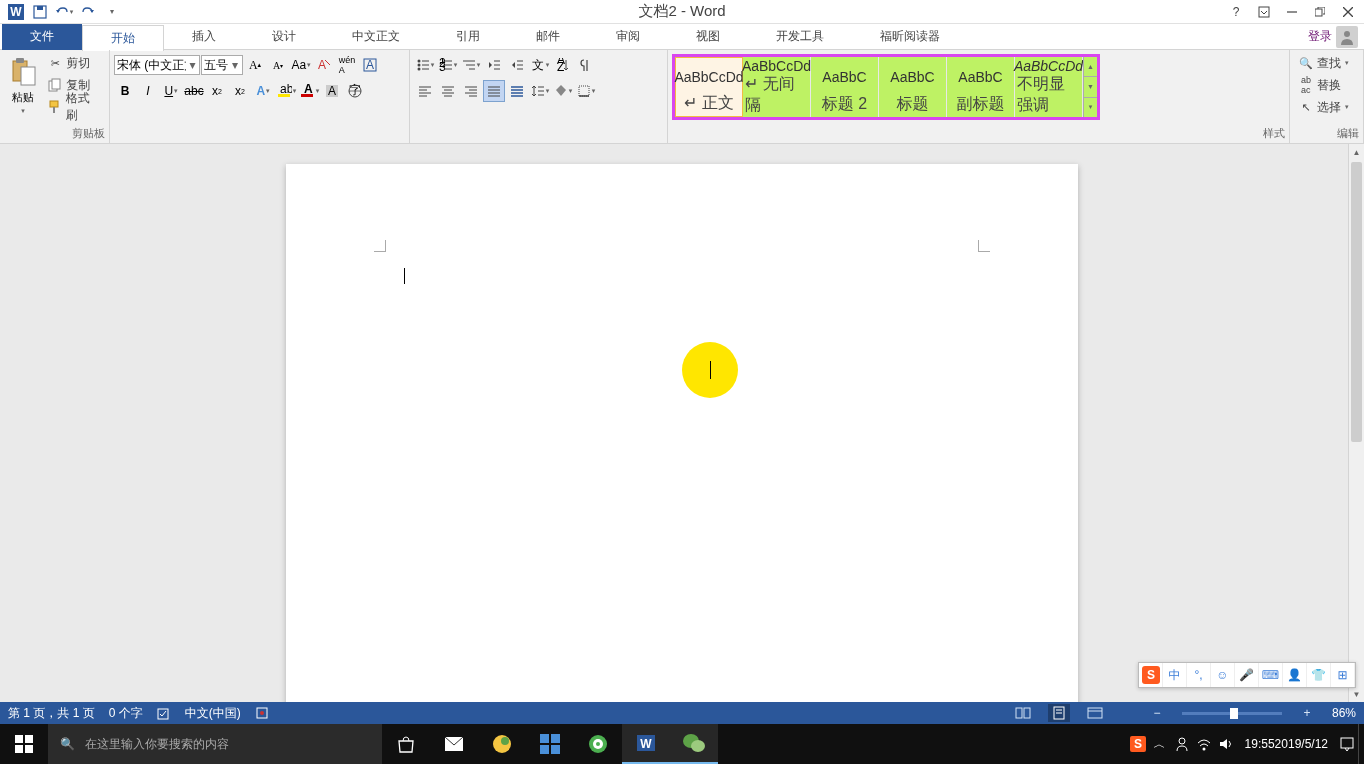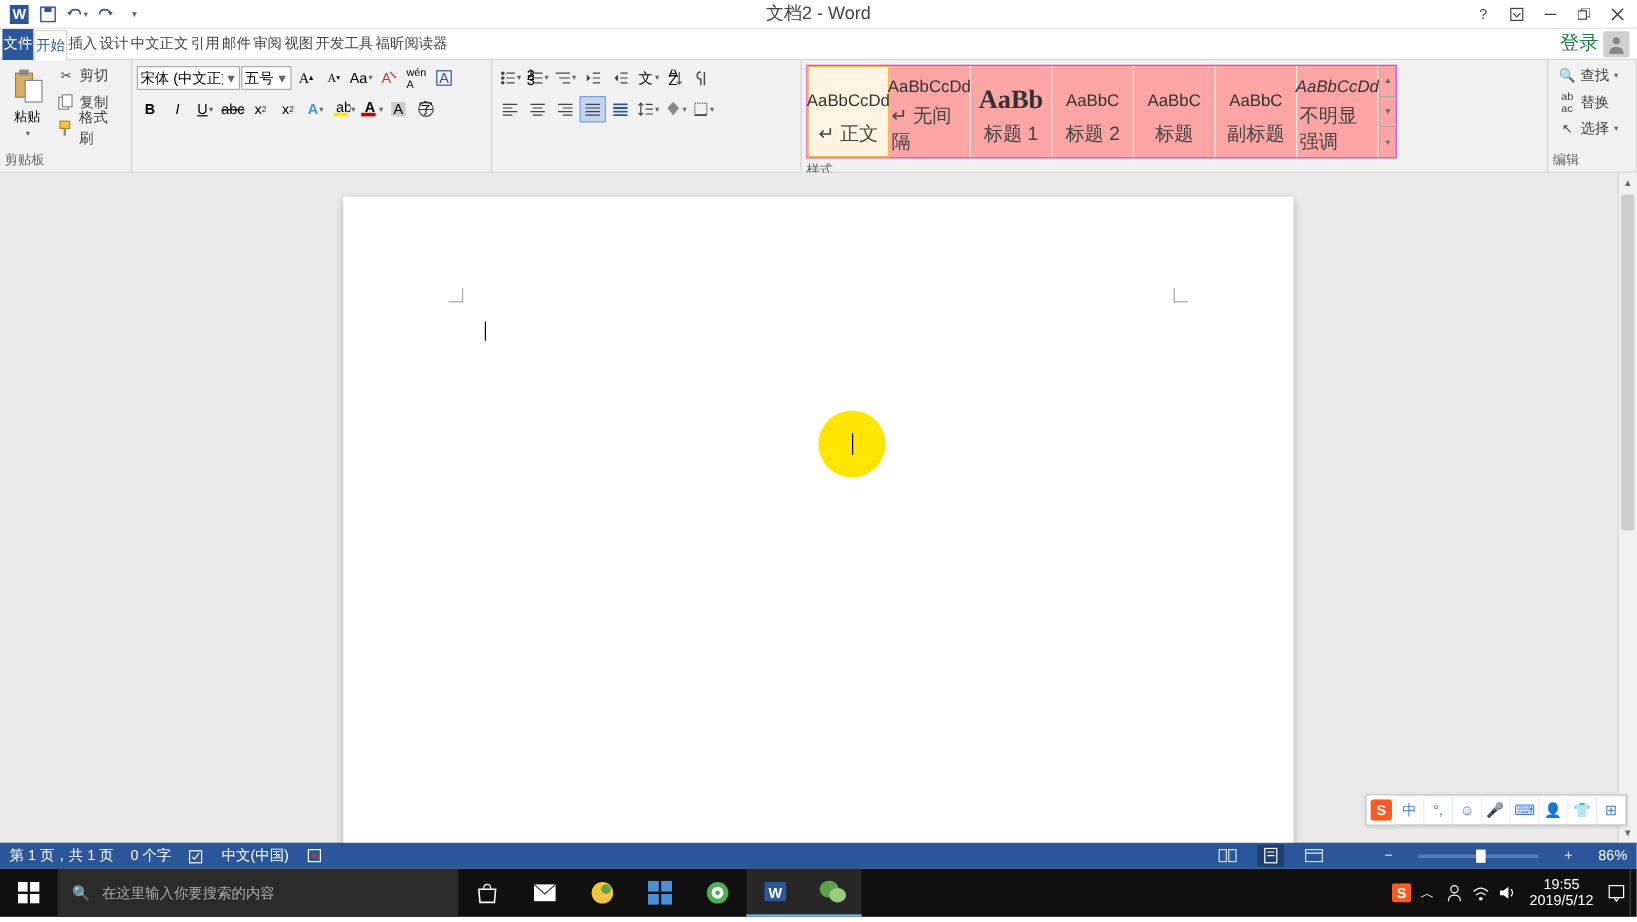--- a/index.html
+++ b/index.html
@@ -4,42 +4,42 @@
 <style>
 *{margin:0;padding:0;box-sizing:border-box;font-family:"Microsoft YaHei","Segoe UI",sans-serif;font-size:12px;user-select:none}
 body{width:1364px;height:768px;background:#fff;overflow:hidden;position:relative}
 .titlebar{height:24px;background:#fff;display:flex;align-items:center;position:relative;border-bottom:1px solid #e1e1e1}
 .qat{display:flex;align-items:center;gap:0;padding-left:4px}
 .qat-btn{width:24px;height:20px;display:flex;align-items:center;justify-content:center;color:#444}
 .title-center{position:absolute;left:50%;transform:translateX(-50%);font-size:15px;color:#444}
 .title-right{position:absolute;right:4px;display:flex;align-items:center;gap:4px}
 .win-btn{width:24px;height:20px;display:flex;align-items:center;justify-content:center;color:#444}
 .menubar{height:26px;background:#fff;display:flex;align-items:center;padding-left:2px;border-bottom:1px solid #d4d4d4}
-.tab{padding:4px 1px;font-size:12px;color:#444;cursor:pointer;height:26px;display:flex;align-items:center}
+.tab{padding:4px 28px;font-size:12px;color:#444;cursor:pointer;height:26px;display:flex;align-items:center}
 .tab.file{background:#2b579a;color:#fff}
 .tab.active{background:#fff;color:#2b579a;border:1px solid #d4d4d4;border-bottom:none;position:relative;top:1px;font-weight:500}
 .mb-right{margin-left:auto;display:flex;align-items:center;padding-right:6px;gap:4px}
-.login{font-size:16px;color:#15803d}
+.login{font-size:12px;color:#701a75}
 .avatar{width:22px;height:22px;background:#d0d0d0;border-radius:2px;display:flex;align-items:center;justify-content:center}
 .ribbon{height:94px;background:#f1f1f1;border-bottom:1px solid #d4d4d4;display:flex}
 .rgroup{border-right:1px solid #d4d4d4;display:flex;flex-direction:column;padding:2px 4px 0;position:relative}
 .rgroup-body{flex:1;display:flex;align-items:flex-start;gap:2px}
-.rgroup-label{text-align:left;font-size:11px;color:#666;padding:2px 0;position:relative}
+.rgroup-label{text-align:right;font-size:11px;color:#666;padding:2px 0;position:relative}
 .bigbtn{width:38px;display:flex;flex-direction:column;align-items:center;justify-content:center;padding-top:4px;gap:2px}
 .bigbtn-icon{width:32px;height:32px;display:flex;align-items:center;justify-content:center}
 .smbtn{height:22px;padding:0 4px;display:flex;align-items:center;gap:3px;font-size:11px;color:#444}
 .vstack{display:flex;flex-direction:column}
 .hrow{display:flex;align-items:center;gap:1px}
 .combo{height:20px;background:#fff;border:1px solid #ababab;display:flex;align-items:center;padding:0 2px;font-size:11px;gap:2px}
 .combo .dd{width:10px;text-align:center;color:#666}
 .ico{display:inline-flex;width:16px;height:16px;align-items:center;justify-content:center;font-size:11px;color:#444}
 .ico-btn{width:22px;height:22px;display:flex;align-items:center;justify-content:center}
 .ico-btn.pressed{background:#c2d5f2;border:1px solid #7da2ce}
 .dd-arrow{font-size:7px;color:#666;margin-left:1px}
-.styles-gallery{display:flex;background:#fca5a5;border:1px solid #d946ef;height:78px}
+.styles-gallery{display:flex;background:#bef264;border:3px solid #d946ef;height:66px}
 .style-item{width:68px;display:flex;flex-direction:column;align-items:center;justify-content:center;border-right:1px solid #e8e8e8;padding:2px}
 .style-item.sel{border:1px solid #f2ba41;background:#fef4e4}
 .style-prev{font-size:14px;color:#333;height:38px;display:flex;align-items:center}
 .style-name{font-size:16px;color:#444}
 .gallery-spin{width:14px;display:flex;flex-direction:column;border-left:1px solid #ababab}
 .gallery-spin div{flex:1;display:flex;align-items:center;justify-content:center;font-size:7px;color:#666;border-bottom:1px solid #ababab}
 .gallery-spin div:last-child{border-bottom:none}
 .doc-area{height:558px;background:#eaeaea;display:flex;justify-content:center;overflow:hidden;position:relative}
 .page{width:792px;background:#fff;margin-top:20px;box-shadow:0 2px 6px rgba(0,0,0,.25);position:relative;height:1000px}
 .corner-tl{position:absolute;top:76px;left:88px;width:12px;height:12px;border-right:1px solid #aaa;border-bottom:1px solid #aaa}
@@ -57,21 +57,21 @@
 .view-btn.active{background:#1e3e6e}
 .zoom-track{width:100px;height:3px;background:#537dbd;position:relative}
 .zoom-thumb{position:absolute;left:48px;top:-4px;width:8px;height:11px;background:#fff}
 .taskbar{height:40px;background:#101010;display:flex;align-items:center}
 .start-btn{width:48px;height:40px;display:flex;align-items:center;justify-content:center}
 .search-box{width:334px;height:40px;background:#2b2b2b;display:flex;align-items:center;padding:0 12px;gap:10px;color:#aaa}
 .tb-icon{width:48px;height:40px;display:flex;align-items:center;justify-content:center}
 .tb-icon.running{border-bottom:2px solid #76b9ed;background:#272727}
 .tray{margin-left:auto;display:flex;align-items:center;height:40px;color:#fff}
 .tray-ico{width:22px;height:40px;display:flex;align-items:center;justify-content:center;font-size:12px}
-.tray-clock{display:flex;flex-direction:column;align-items:center;justify-content:center;padding:0 8px;font-size:11px;line-height:13px}
+.tray-clock{display:flex;align-items:center;justify-content:center;padding:0 8px;font-size:11px;line-height:13px}
 .ime-bar{position:absolute;right:8px;top:518px;background:#fff;border:1px solid #bbb;display:flex;align-items:center;height:26px;box-shadow:0 1px 4px rgba(0,0,0,.2)}
 .ime-ico{width:24px;height:24px;display:flex;align-items:center;justify-content:center;font-size:12px;border-right:1px solid #eee}
 svg{display:block}
 </style>
 </head>
 <body>
 
 <div class="titlebar">
   <div class="qat">
     <div class="qat-btn">
@@ -420,24 +420,20 @@
       <div class="styles-gallery">
           <div class="style-item sel">
             <div class="style-prev">AaBbCcDd</div>
             <div class="style-name">↵ 正文</div>
           </div>
           <div class="style-item">
             <div class="style-prev">AaBbCcDd</div>
             <div class="style-name">↵ 无间隔</div>
           </div>
           <div class="style-item">
-            <div class="style-prev" style="font-size: 22px; font-weight: bold; font-family: &quot;Microsoft YaHei&quot;;">AaBb</div>
-            <div class="style-name">标题 1</div>
-          </div>
-          <div class="style-item">
             <div class="style-prev">AaBbC</div>
             <div class="style-name">标题 2</div>
           </div>
           <div class="style-item">
             <div class="style-prev">AaBbC</div>
             <div class="style-name">标题</div>
           </div>
           <div class="style-item">
             <div class="style-prev">AaBbC</div>
             <div class="style-name">副标题</div>

